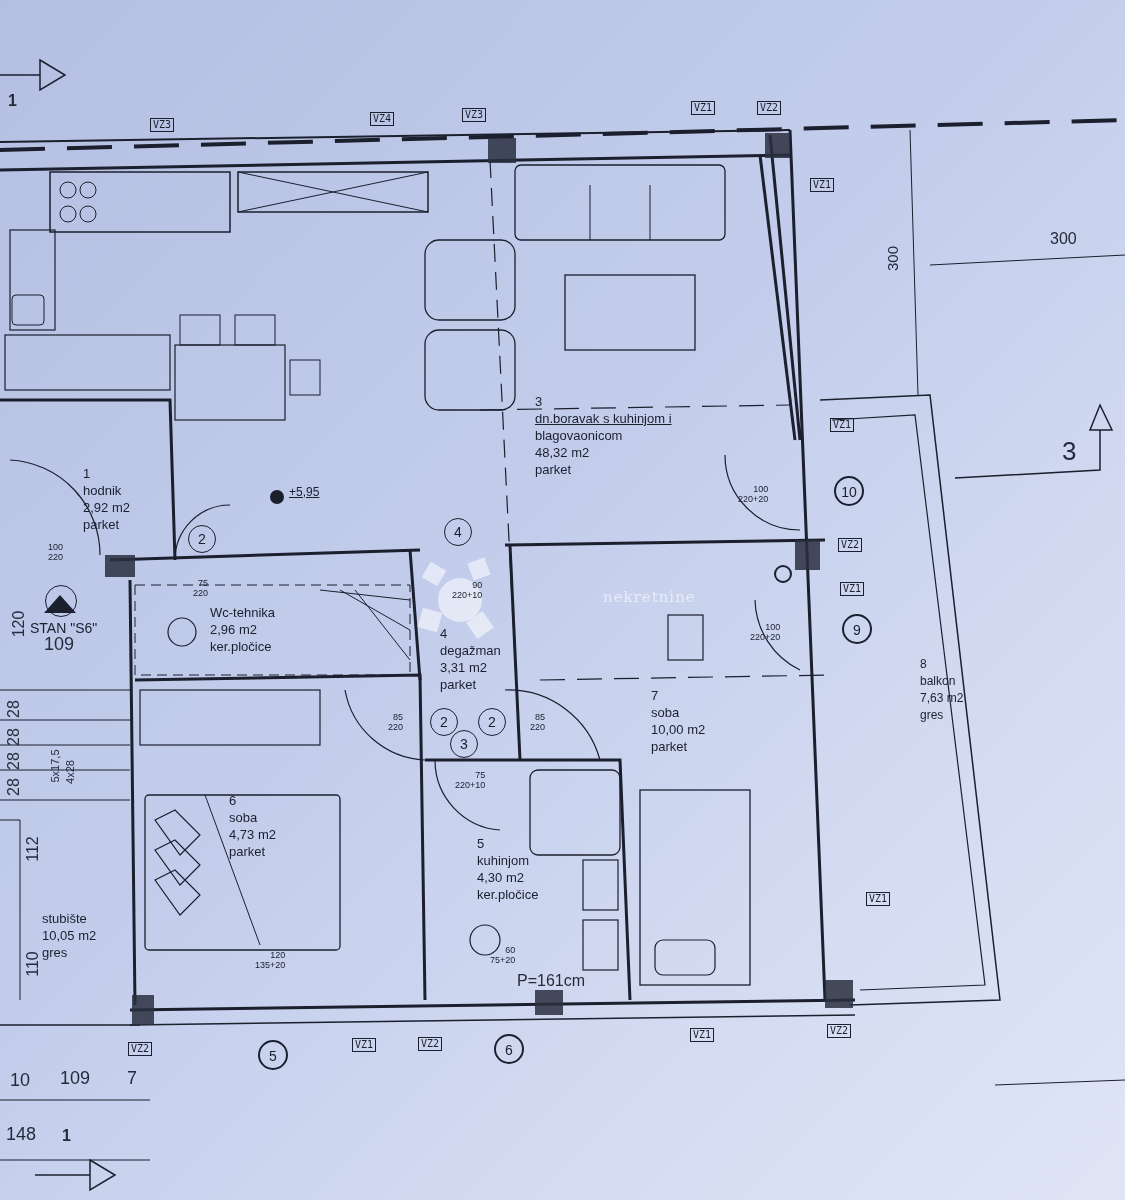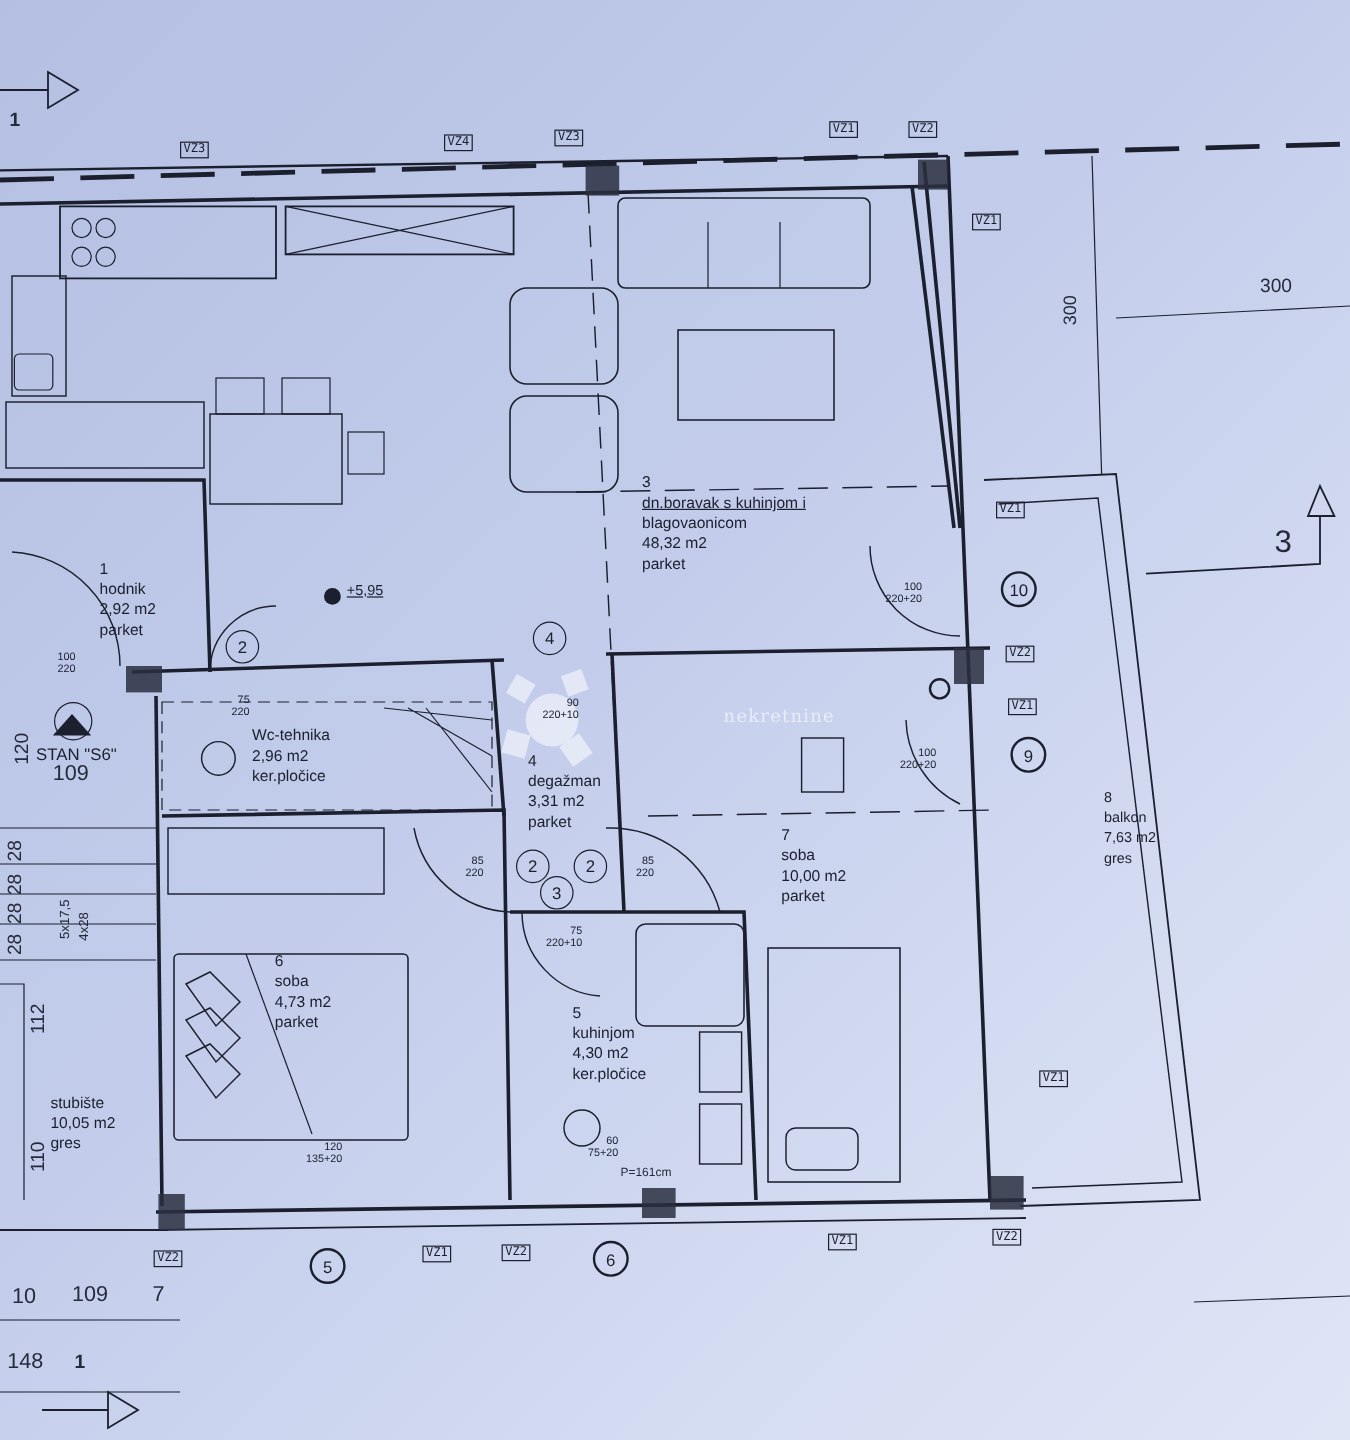--- a/index.html
+++ b/index.html
@@ -304,18 +304,18 @@
   <div class="dim" style="left:5px;top:752px;transform:rotate(-90deg)">28</div>
   <div class="dim" style="left:5px;top:778px;transform:rotate(-90deg)">28</div>
   <div class="dim" style="left:38px;top:760px;transform:rotate(-90deg);font-size:11px">5x17,5</div>
   <div class="dim" style="left:58px;top:766px;transform:rotate(-90deg);font-size:11px">4x28</div>
   <div class="dim" style="left:20px;top:840px;transform:rotate(-90deg)">112</div>
   <div class="dim" style="left:20px;top:955px;transform:rotate(-90deg)">110</div>
   <div class="dim" style="left:10px;top:1070px;font-size:18px">10</div>
   <div class="dim" style="left:60px;top:1068px;font-size:18px">109</div>
   <div class="dim" style="left:127px;top:1068px;font-size:18px">7</div>
   <div class="dim" style="left:6px;top:1124px;font-size:18px">148</div>
-  <div class="dim" style="left:517px;top:972px;font-size:10px">P=161cm</div>
+  <div class="dim" style="left:517px;top:972px;font-size:16px">P=161cm</div>
 
   <div class="section-num" style="left:8px;top:92px;font-size:16px;font-weight:bold">1</div>
   <div class="section-num" style="left:62px;top:1127px;font-size:16px;font-weight:bold">1</div>
   <div class="section-num" style="left:1062px;top:436px">3</div>
 </div>
 
 </body></html>

